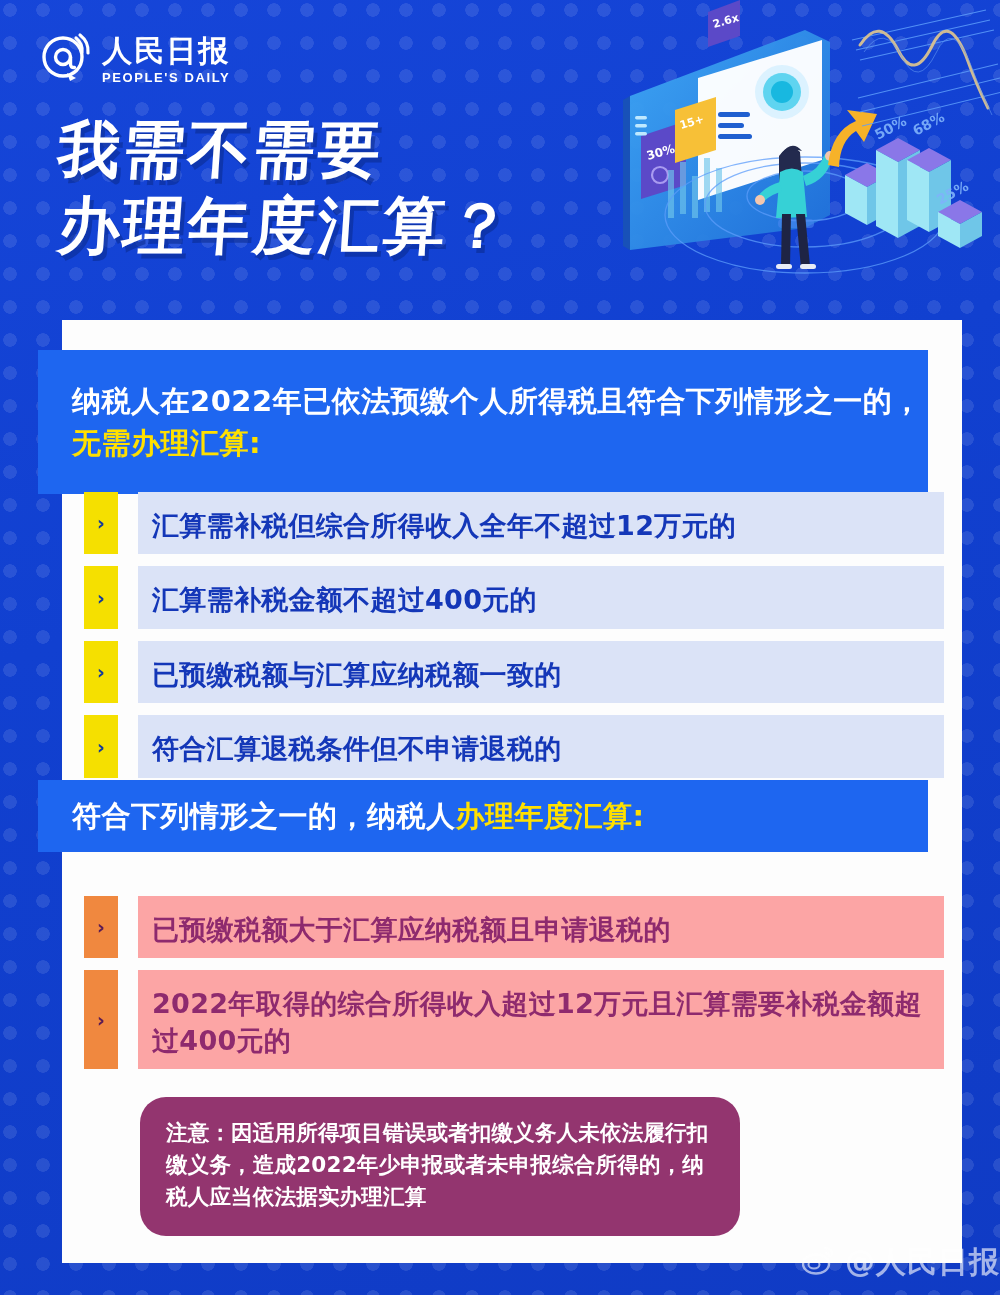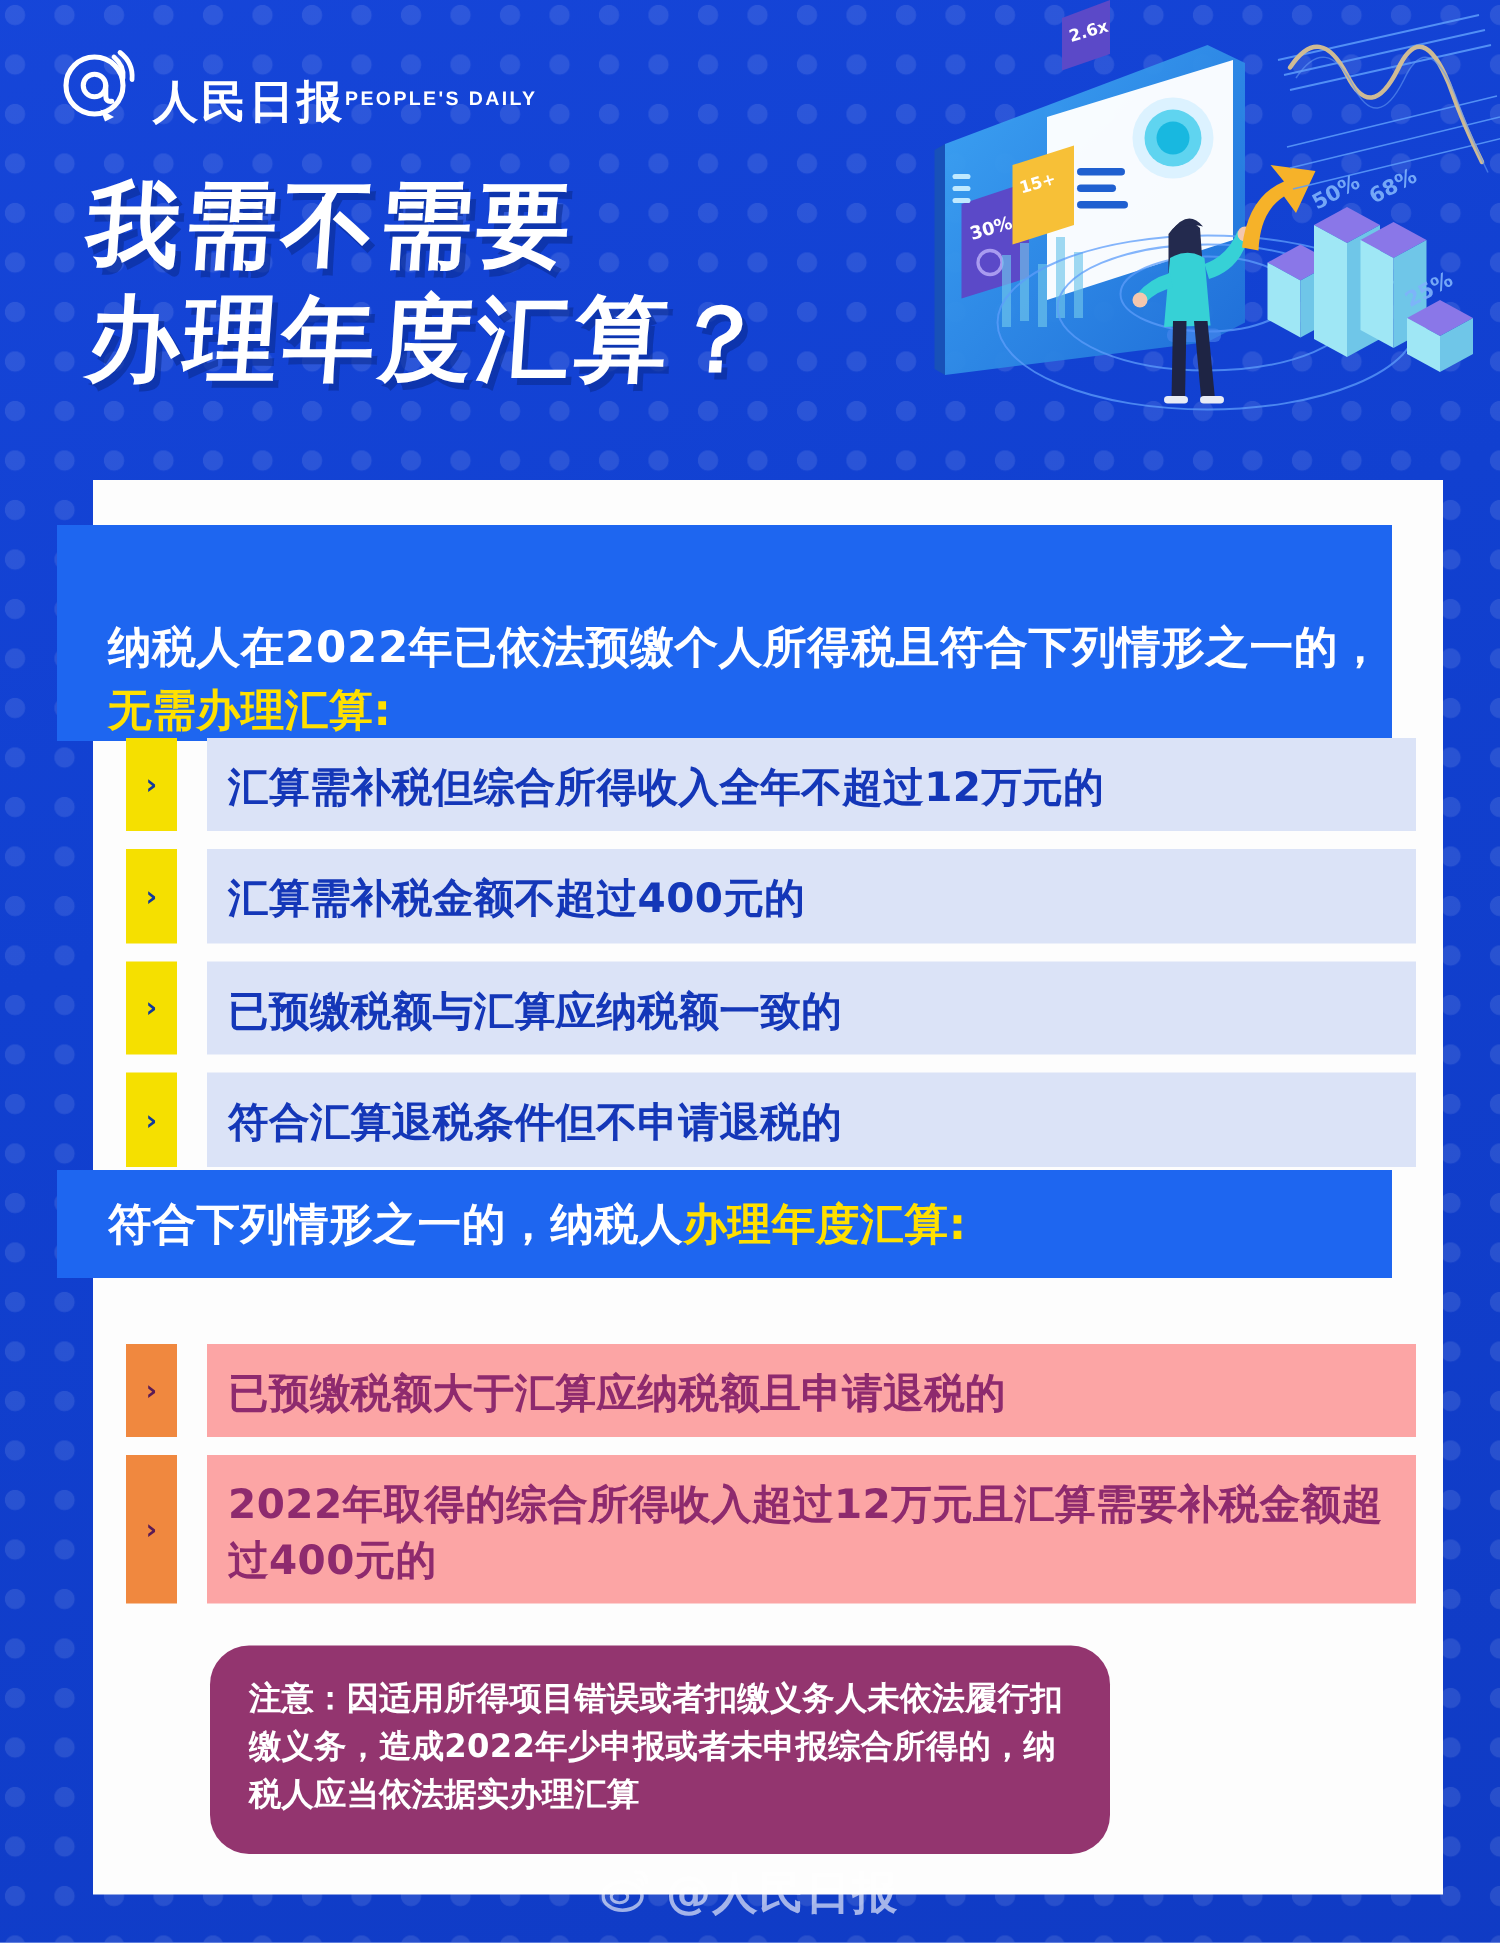--- a/index.html
+++ b/index.html
@@ -14,21 +14,21 @@
     position:absolute;inset:0;
     background-image:radial-gradient(circle at 10px 10px, rgba(255,255,255,0.10) 6.5px, rgba(255,255,255,0) 7px);
     background-size:33px 33px;
   }
   #bgGrad{position:absolute;inset:0;background:linear-gradient(160deg,#1a4ae0 0%,#1140d0 40%,#0f37bb 100%);opacity:.55;}
 
   
   #logo{position:absolute;left:40px;top:32px;display:flex;align-items:flex-end;gap:8px;z-index:6;}
   #logo .at{position:relative;width:54px;height:54px;}
   #logo .at svg{display:block;}
-  #logo .txt{display:flex;flex-direction:row;line-height:1;padding-bottom:2px;text-align:center;}
+  #logo .txt{display:flex;flex-direction:column;line-height:1;padding-bottom:2px;text-align:center;}
   #logo .cn{font-size:30px;font-weight:bold;color:#fff;letter-spacing:2px;
             font-family:"DejaVu Sans","Liberation Sans",sans-serif;}
   #logo .en{font-size:13px;font-weight:bold;color:#fff;letter-spacing:1.6px;margin-top:5px;}
 
   #title{position:absolute;left:58px;top:112px;z-index:6;width:620px;}
   #title div{
     font-family:"DejaVu Sans","Liberation Sans",sans-serif;
     font-size:62px;font-weight:bold;color:#ffffff;letter-spacing:3px;line-height:1.22;
     text-shadow:4px 5px 0 rgba(9,41,140,.55);
     transform:skewX(-4deg);
@@ -48,21 +48,21 @@
   .band{
     position:absolute;left:38px;width:890px;background:#1e66f0;z-index:7;
     display:flex;align-items:center;
   }
   .band .bandtext{
     font-family:"DejaVu Sans","Liberation Sans",sans-serif;
     font-weight:bold;color:#ffffff;font-size:29px;line-height:1.45;
     letter-spacing:.5px;padding-left:34px;
   }
   .band .hl{color:#ffe000;}
-  #band1{top:350px;height:144px;align-items:flex-end;}
+  #band1{top:350px;height:144px;}
   #band2{top:780px;height:72px;}
 
   
   .rows{position:absolute;z-index:8;left:84px;width:860px;}
   #rows1{top:492px;}
   #rows2{top:896px;}
   .row{display:flex;align-items:stretch;margin-bottom:12px;}
   .chev{
     width:34px;min-width:34px;display:flex;align-items:center;justify-content:center;
     font-size:19px;font-weight:bold;font-family:"DejaVu Sans",sans-serif;
@@ -85,21 +85,21 @@
     box-sizing:border-box;
   }
   #note p{
     margin:0;color:#ffffff;font-size:21.5px;font-weight:bold;line-height:1.48;
     font-family:"DejaVu Sans","Liberation Sans",sans-serif;letter-spacing:.2px;
   }
 
   
   #wm{
     position:absolute;left:0;right:0;top:1238px;height:48px;z-index:9;
-    display:flex;align-items:center;justify-content:center;gap:9px;
+    display:flex;align-items:center;justify-content:flex-end;gap:9px;
   }
   #wm .wmtxt{
     font-family:"DejaVu Sans","Liberation Sans",sans-serif;
     font-size:30px;font-weight:bold;color:rgba(255,255,255,.62);letter-spacing:1px;
   }
   #wm svg{opacity:.6;}
 </style>
 </head>
 <body>
 

